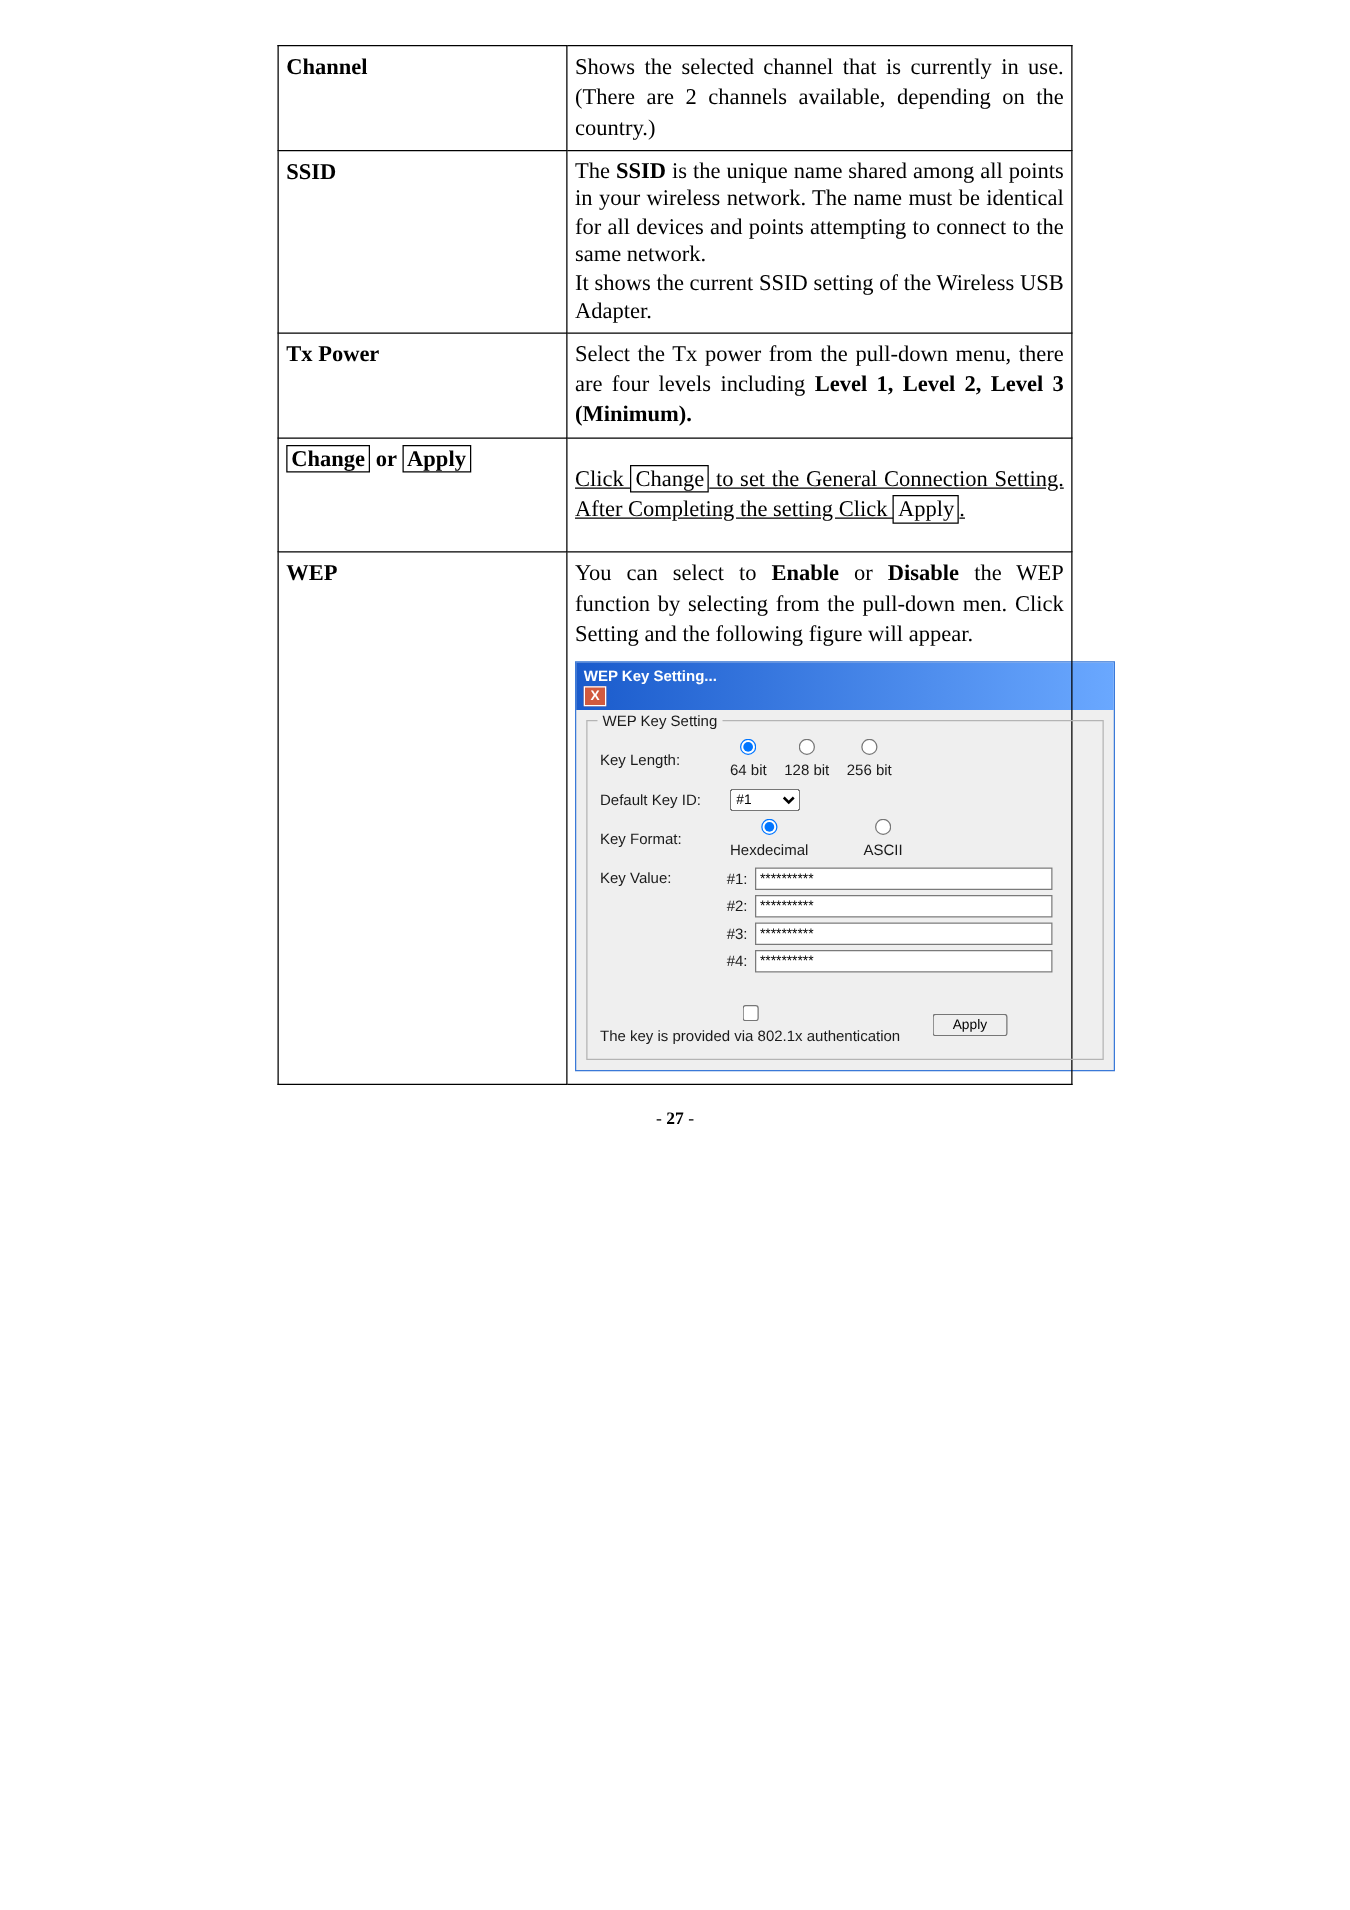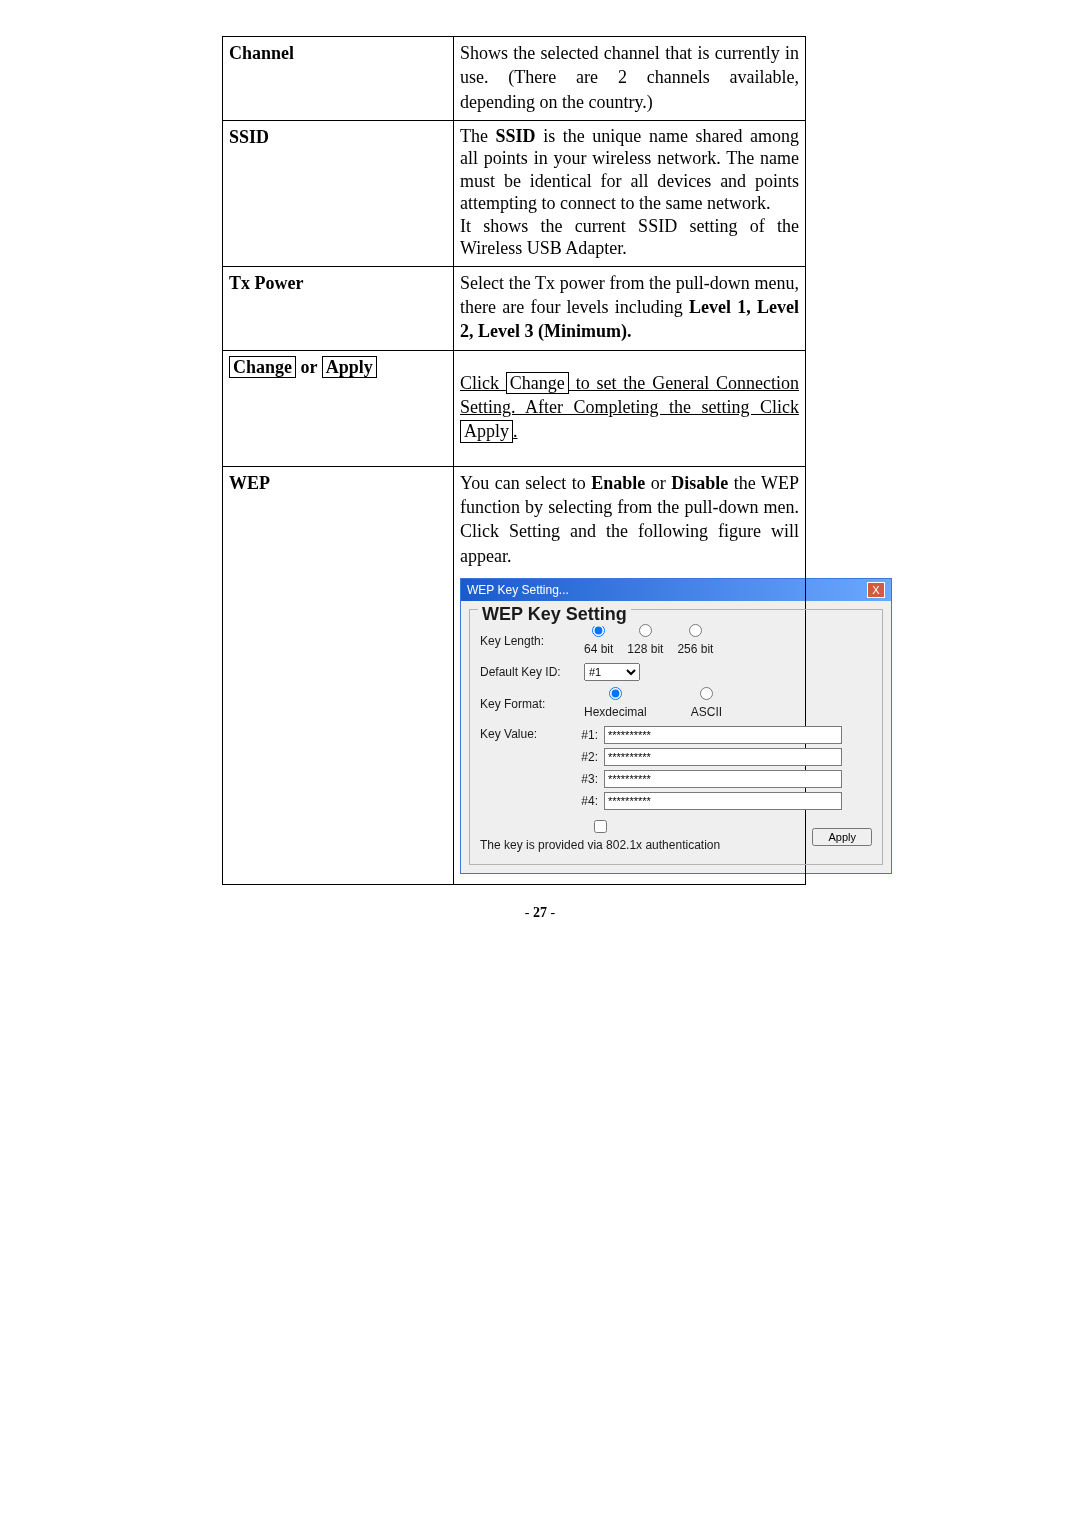--- a/index.html
+++ b/index.html
@@ -9,21 +9,21 @@
     color: #000;
     width: 1080px;
     height: 1528px;
     position: relative;
   }
   .page {
     padding: 36px 222px 0 222px;
   }
   table.main {
     border-collapse: collapse;
-    width: 584px;
+    width: 636px;
     table-layout: fixed;
   }
   table.main td, table.main th {
     border: 1.5px solid #000;
     vertical-align: top;
     padding: 4px 6px 6px 6px;
     font-size: 18px;
     line-height: 1.35;
     text-align: justify;
   }
@@ -53,24 +53,25 @@
     border: 1px solid #3a79d8;
     background: #efefef;
     font-family: Tahoma, Arial, sans-serif;
     font-size: 12px;
     color: #1a1a1a;
   }
   .wep-titlebar {
     background: linear-gradient(to right, #1a5bcc, #6aa8ff);
     color: #fff;
     padding: 3px 6px;
-    font-weight: normal;
+    font-weight: bold;
     font-size: 12px;
     display: flex;
     justify-content: space-between;
+    flex-direction: column;
   }
   .wep-close {
     background: #d15a3f;
     color: #fff;
     width: 16px;
     height: 14px;
     text-align: center;
     line-height: 14px;
     font-size: 11px;
     border: 1px solid #fff;
@@ -80,22 +81,21 @@
     border: 1px solid #b4b4b4;
     padding: 8px 10px 10px 10px;
     position: relative;
   }
   .wep-group-title {
     position: absolute;
     top: -8px;
     left: 8px;
     background: #efefef;
     padding: 0 4px;
-    font-size: 18px;
-    font-weight: bold;
+    font-size: 12px;
   }
   .wep-row {
     display: flex;
     align-items: center;
     gap: 14px;
     margin: 6px 0;
     font-size: 12px;
   }
   .wep-row .lbl { width: 90px; }
   .wep-radio {
@@ -130,22 +130,22 @@
   .wep-input {
     width: 230px;
     height: 16px;
     font-size: 11px;
     padding: 0 3px;
     border: 1px solid #7a7a7a;
   }
   .wep-bottom {
     display: flex;
     align-items: center;
-    justify-content: space-between;
-    margin-top: 10px;
+    margin-top: 26px;
+    gap: 26px;
   }
   .wep-apply {
     font-size: 11px;
     padding: 1px 14px;
   }
 </style>
 </head>
 <body>
 
 <div class="page">

